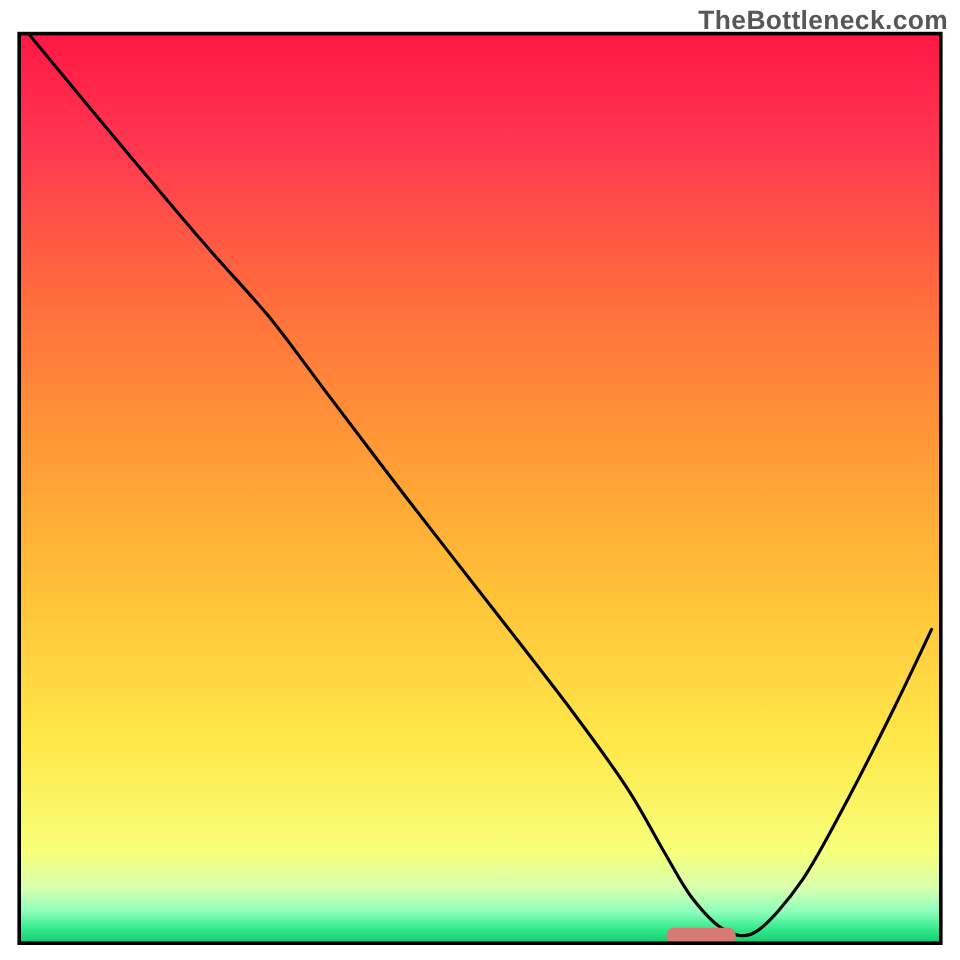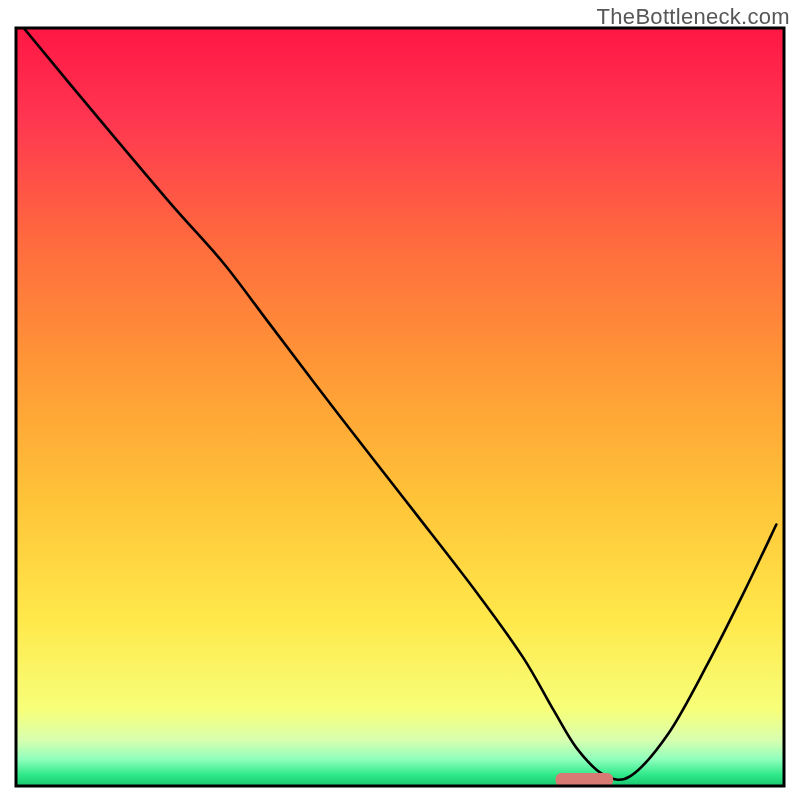--- a/index.html
+++ b/index.html
@@ -14,21 +14,21 @@
   .chart-wrap {
     position: relative;
     width: 800px;
     height: 800px;
   }
   .watermark {
     position: absolute;
     top: 4px;
     right: 10px;
     font-size: 22px;
-    font-weight: 400;
+    font-weight: 700;
     color: #575757;
     letter-spacing: 0.3px;
   }
   svg.chart {
     display: block;
   }
 </style>
 </head>
 <body>
 

